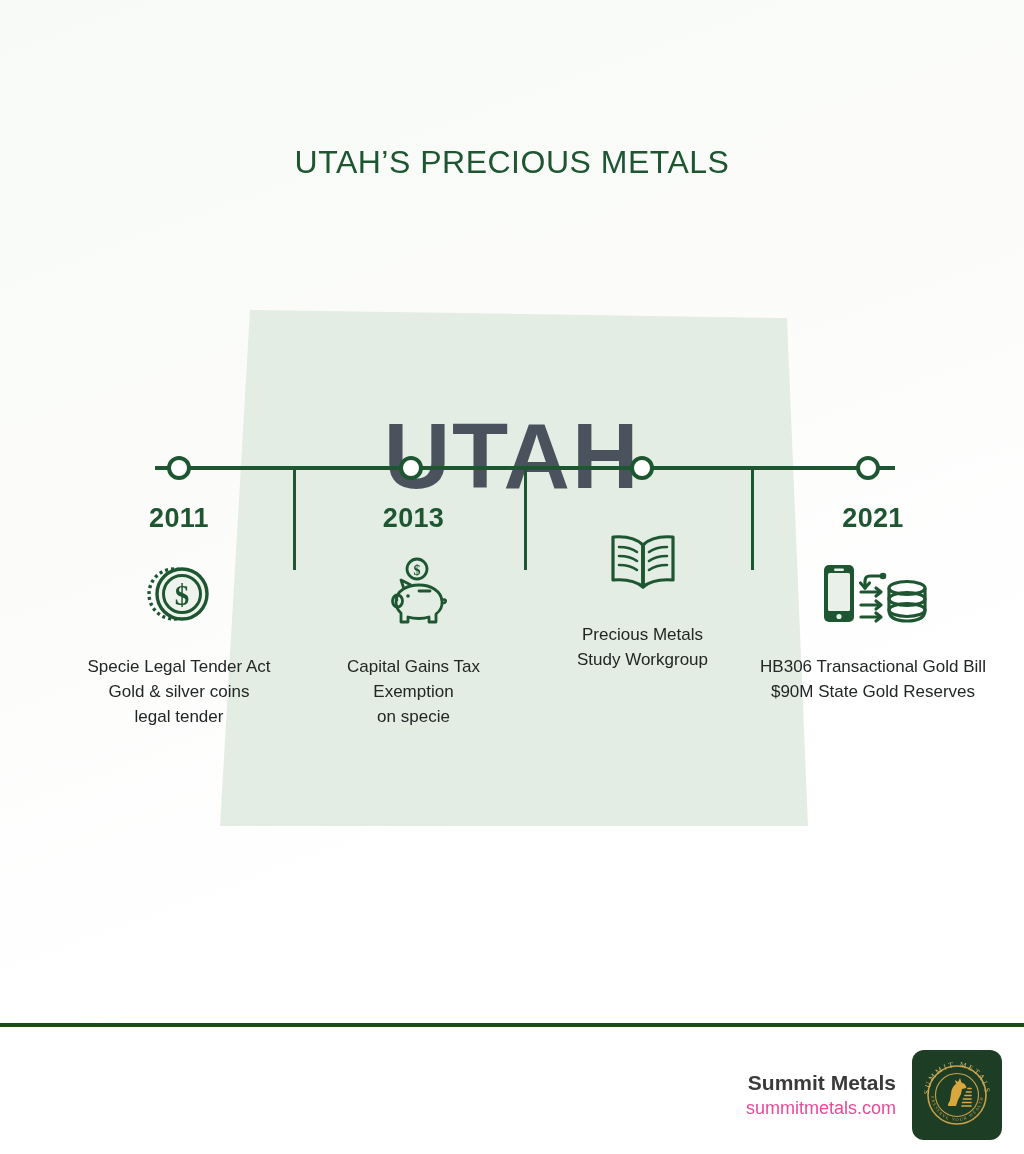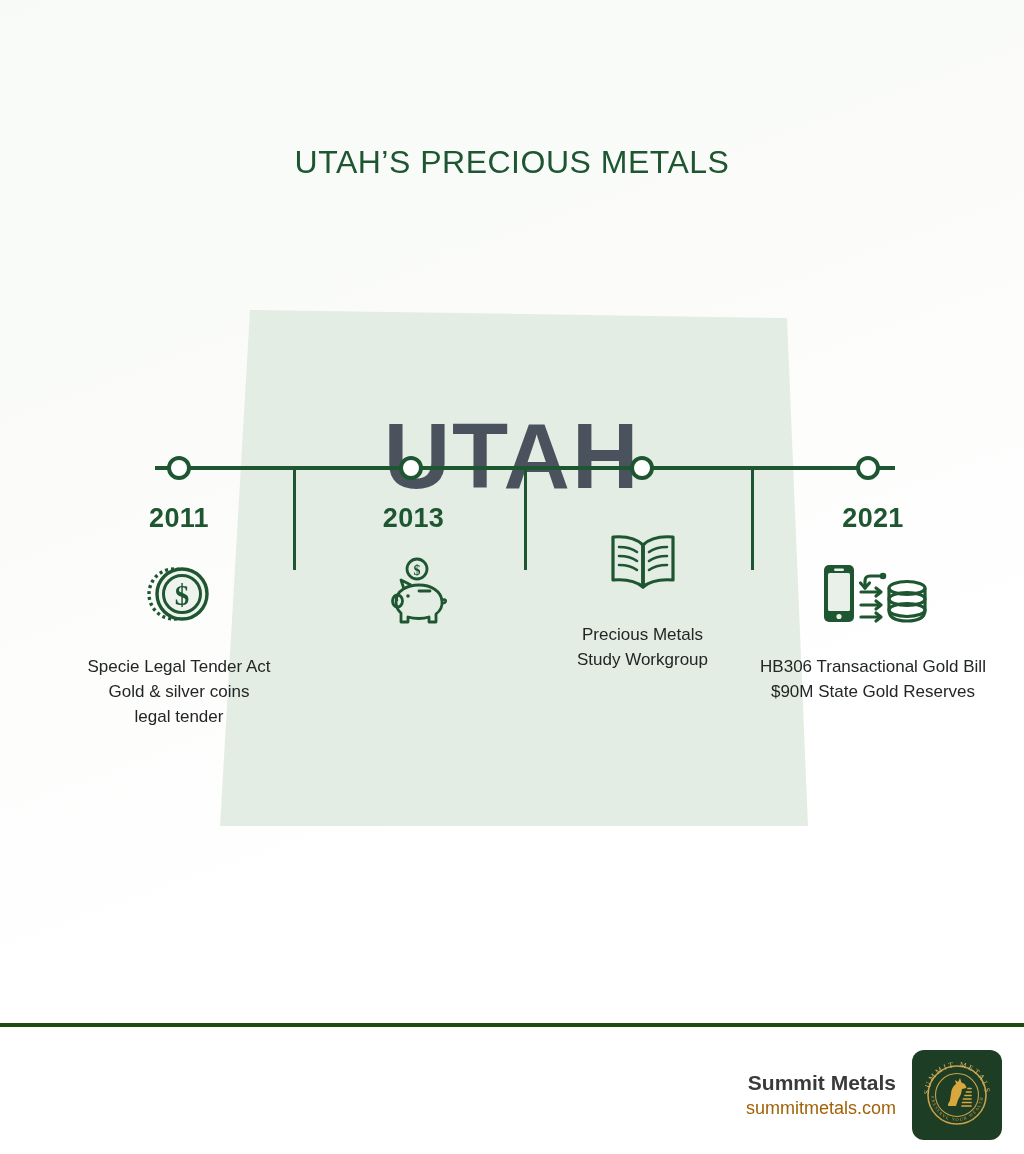--- a/index.html
+++ b/index.html
@@ -155,21 +155,21 @@
     text-align: right;
   }
   .brand-name {
     font-size: 21px;
     font-weight: bold;
     color: #3a3a3a;
     line-height: 26px;
   }
   .brand-url {
     font-size: 18px;
-    color: #a16207;
+    color: #ec4899;
     line-height: 24px;
   }
   .brand-logo {
     width: 90px;
     height: 90px;
     border-radius: 12px;
     background: #1d3d25;
     display: flex;
     align-items: center;
     justify-content: center;
@@ -237,20 +237,23 @@
         <ellipse cx="21.5" cy="45" rx="5" ry="6" fill="none" stroke="#1e5631" stroke-width="2.8"></ellipse>
         <circle cx="21" cy="44" r="1.3" fill="#1e5631"></circle>
 
         <circle cx="32" cy="40" r="1.8" fill="#1e5631"></circle>
 
         <line x1="43" y1="35" x2="54" y2="35" stroke="#1e5631" stroke-width="2.8" stroke-linecap="round"></line>
 
         <path d="M66 44 C70 42, 71 46, 68 47" fill="none" stroke="#1e5631" stroke-width="2.6" stroke-linecap="round"></path>
       </svg>
     </div>
+    <div class="event-desc">Capital Gains Tax
+Exemption
+on specie</div>
   </div>
 
   <div class="event" style="left:505px; width:245px;">
     <div class="event-icon">
       <svg width="80" height="72" viewBox="0 0 80 72" xmlns="http://www.w3.org/2000/svg">
         <path d="M40 19 C33 12, 22 10, 10 11 L10 54 C22 53, 33 55, 40 61 Z" fill="none" stroke="#1e5631" stroke-width="3.2" stroke-linejoin="round"></path>
         <path d="M40 19 C47 12, 58 10, 70 11 L70 54 C58 53, 47 55, 40 61 Z" fill="none" stroke="#1e5631" stroke-width="3.2" stroke-linejoin="round"></path>
         <line x1="40" y1="19" x2="40" y2="61" stroke="#1e5631" stroke-width="3.2"></line>
         <path d="M16 21 C23 21, 30 23, 34 26" fill="none" stroke="#1e5631" stroke-width="2.6" stroke-linecap="round"></path>
         <path d="M16 30 C23 30, 30 32, 34 35" fill="none" stroke="#1e5631" stroke-width="2.6" stroke-linecap="round"></path>

